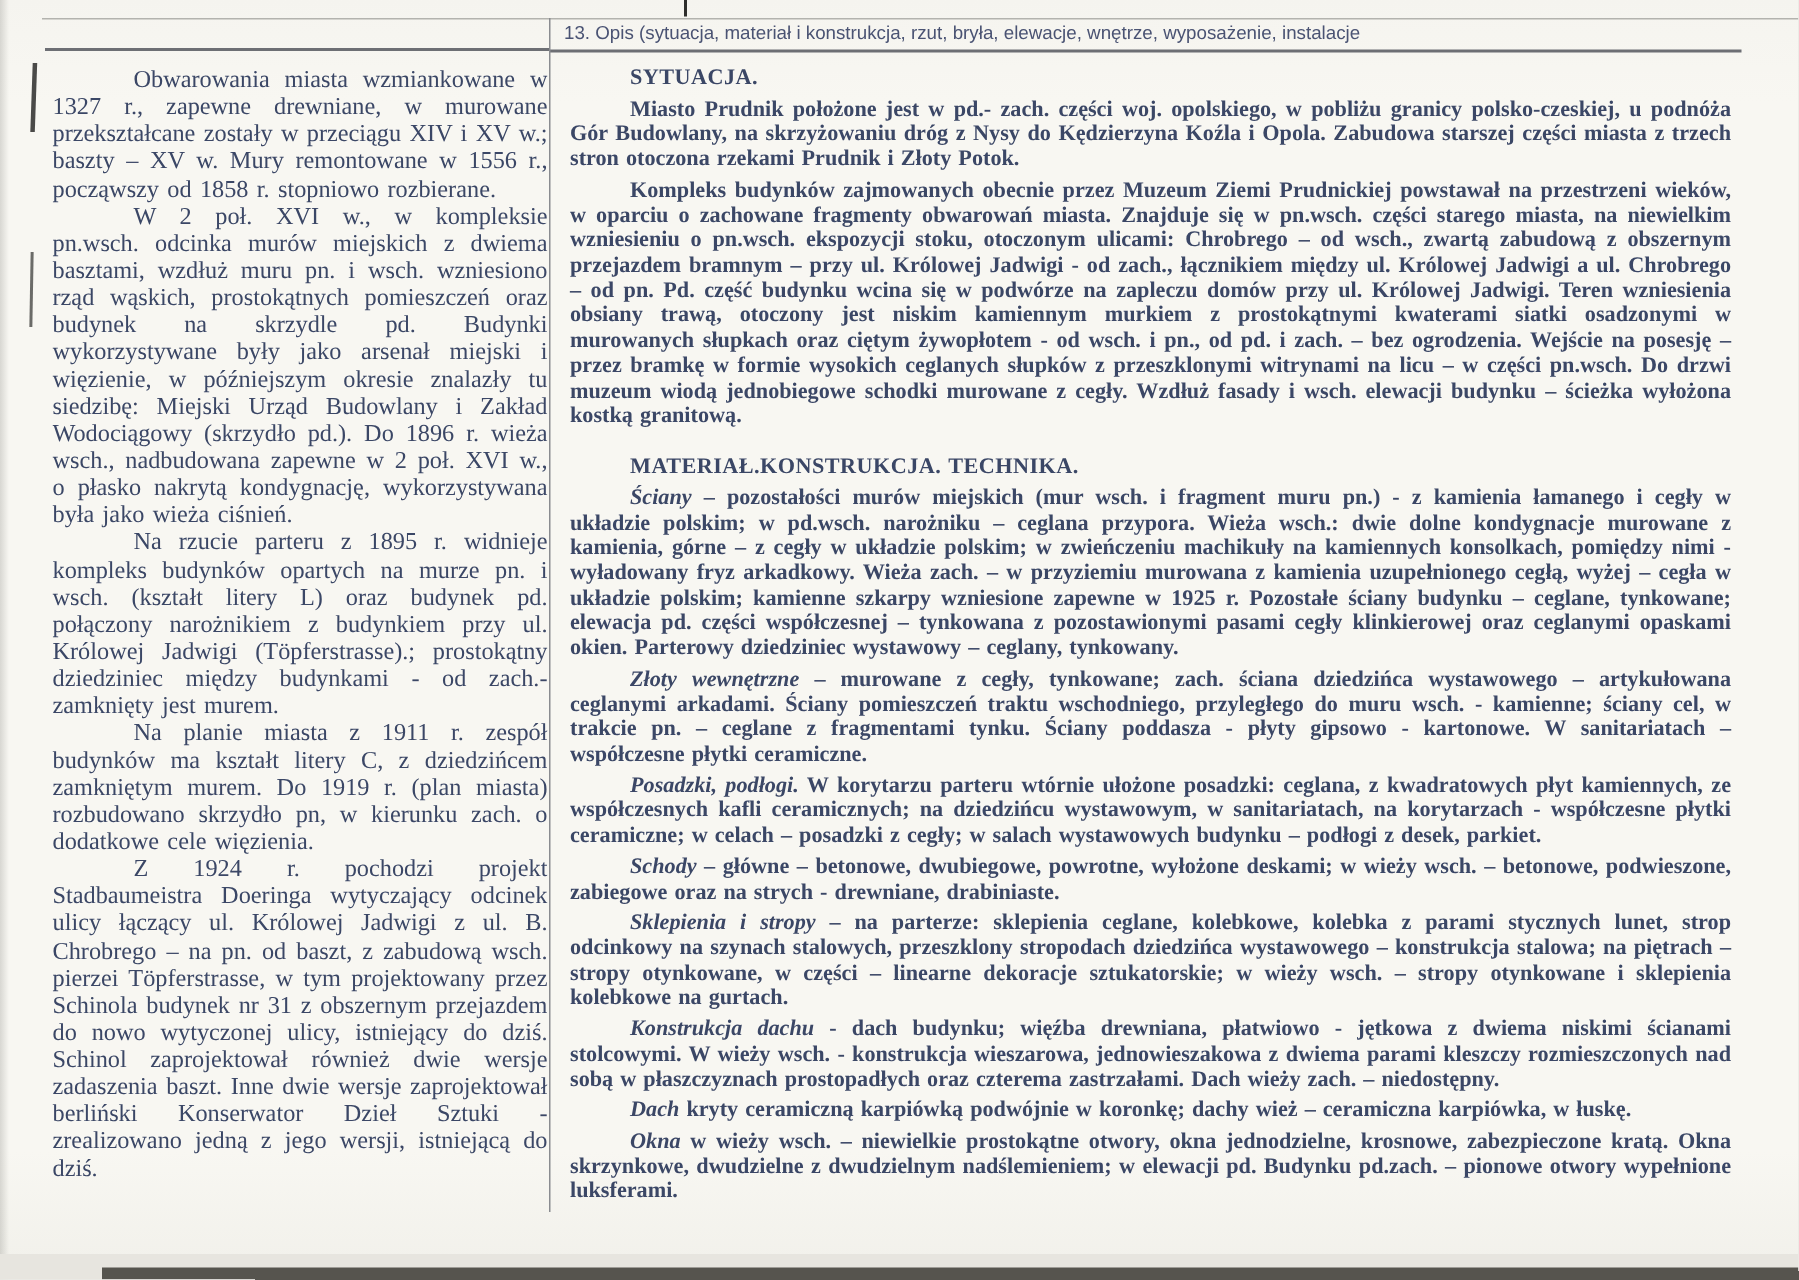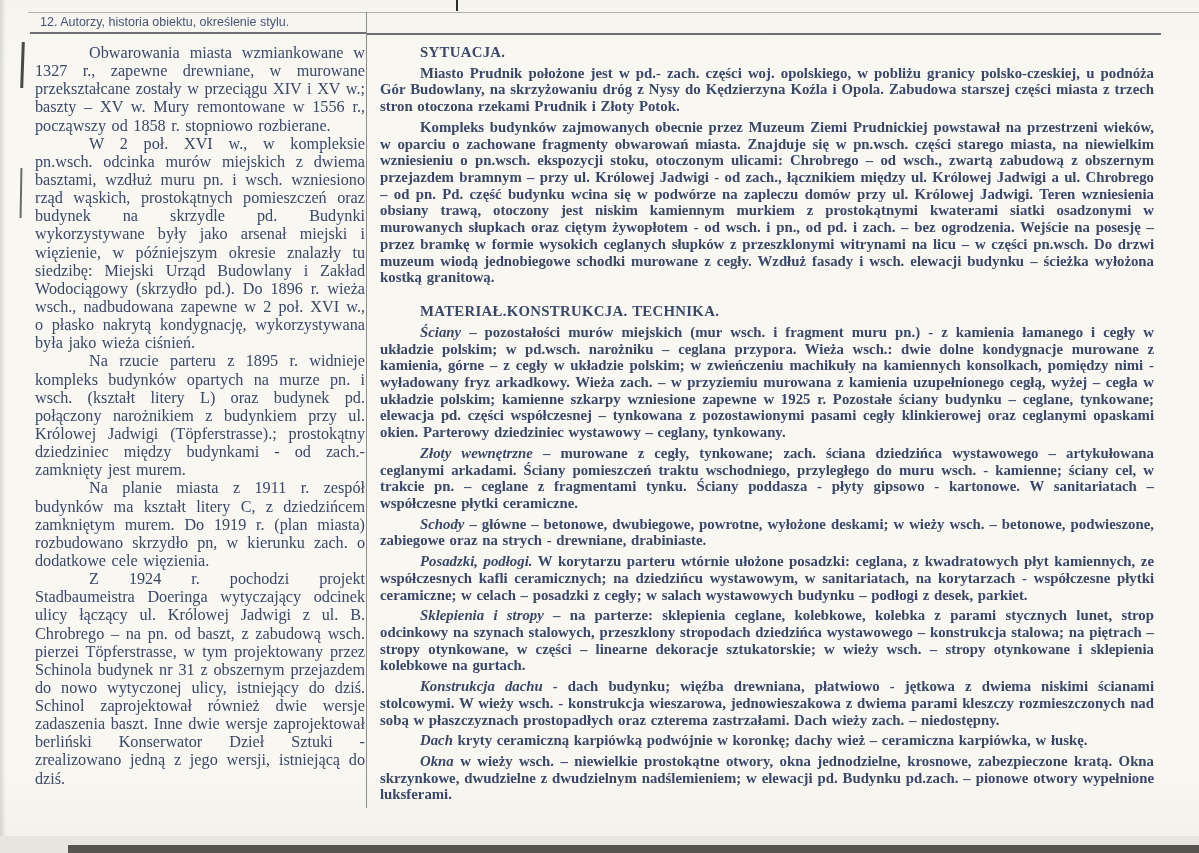--- a/index.html
+++ b/index.html
@@ -47,22 +47,22 @@
   .scan-mark-2 { position:absolute; left:20px; top:168px; width:2px;   height:50px; background:#6b6b68; transform:rotate(1deg); }
   .scan-edge-left { position:absolute; left:0; top:0; width:6px; height:853px; background:linear-gradient(90deg, rgba(120,120,115,0.25), rgba(120,120,115,0)); }
 </style>
 </head>
 <body>
 
 <div class="page">
 
   <div class="top-rule"></div>
 
-  <div class="hdr hdr-left">
-    <span>12. Autorzy, historia obiektu, określenie stylu.</span>
+  <div class="hdr hdr-right">
+    <span>13. Opis (sytuacja, materiał i konstrukcja, rzut, bryła, elewacje, wnętrze, wyposażenie, instalacje</span>
   </div>
   <div class="hdr-underline-left"></div>
   <div class="hdr-underline-right"></div>
   <div class="col-divider"></div>
 
   <div class="col-left">
     <p>Obwarowania miasta wzmiankowane w 1327 r., zapewne drewniane, w murowane przekształcane zostały w przeciągu XIV i XV w.; baszty – XV w. Mury remontowane w 1556 r., począwszy od 1858 r. stopniowo rozbierane.</p>
     <p>W 2 poł. XVI w., w kompleksie pn.wsch. odcinka murów miejskich z dwiema basztami, wzdłuż muru pn. i wsch. wzniesiono rząd wąskich, prostokątnych pomieszczeń oraz budynek na skrzydle pd. Budynki wykorzystywane były jako arsenał miejski i więzienie, w późniejszym okresie znalazły tu siedzibę: Miejski Urząd Budowlany i Zakład Wodociągowy (skrzydło pd.). Do 1896 r. wieża wsch., nadbudowana zapewne w 2 poł. XVI w., o płasko nakrytą kondygnację, wykorzystywana była jako wieża ciśnień.</p>
     <p>Na rzucie parteru z 1895 r. widnieje kompleks budynków opartych na murze pn. i wsch. (kształt litery L) oraz budynek pd. połączony narożnikiem z budynkiem przy ul. Królowej Jadwigi (Töpferstrasse).; prostokątny dziedziniec między budynkami - od zach.- zamknięty jest murem.</p>
     <p>Na planie miasta z 1911 r. zespół budynków ma kształt litery C, z dziedzińcem zamkniętym murem. Do 1919 r. (plan miasta) rozbudowano skrzydło pn, w kierunku zach. o dodatkowe cele więzienia.</p>
@@ -70,22 +70,22 @@
   </div>
 
   <div class="col-right">
     <p class="sec-heading">SYTUACJA.</p>
     <p>Miasto Prudnik położone jest w pd.- zach. części woj. opolskiego, w pobliżu granicy polsko-czeskiej, u podnóża Gór Budowlany, na skrzyżowaniu dróg z Nysy do Kędzierzyna Koźla i Opola.  Zabudowa starszej części miasta z trzech stron otoczona rzekami Prudnik i Złoty Potok.</p>
     <p>Kompleks budynków zajmowanych obecnie przez  Muzeum Ziemi Prudnickiej powstawał na przestrzeni wieków, w oparciu o zachowane fragmenty obwarowań miasta.  Znajduje się  w pn.wsch. części starego miasta, na niewielkim wzniesieniu o pn.wsch. ekspozycji stoku, otoczonym ulicami:  Chrobrego – od wsch.,  zwartą zabudową z obszernym przejazdem bramnym – przy ul. Królowej Jadwigi - od zach., łącznikiem między ul. Królowej Jadwigi a ul. Chrobrego – od pn.   Pd. część  budynku wcina się w podwórze na zapleczu domów przy ul. Królowej Jadwigi. Teren wzniesienia  obsiany trawą, otoczony jest niskim kamiennym murkiem z prostokątnymi kwaterami siatki osadzonymi w murowanych słupkach oraz ciętym żywopłotem -  od wsch. i pn., od pd. i zach. – bez ogrodzenia. Wejście na posesję – przez bramkę w formie wysokich ceglanych słupków z przeszklonymi witrynami na licu – w części pn.wsch. Do drzwi muzeum wiodą jednobiegowe schodki murowane z cegły.  Wzdłuż fasady i wsch. elewacji budynku – ścieżka wyłożona kostką granitową.</p>
 
     <p class="sec-heading gap-above">MATERIAŁ.KONSTRUKCJA. TECHNIKA.</p>
     <p><i class="lead">Ściany</i><span> –  pozostałości murów miejskich (mur wsch. i fragment muru pn.) -  z kamienia łamanego  i cegły w układzie polskim; w pd.wsch. narożniku  – ceglana przypora. Wieża wsch.: dwie dolne kondygnacje murowane z kamienia, górne – z cegły w układzie polskim; w zwieńczeniu machikuły na kamiennych konsolkach, pomiędzy nimi - wyładowany fryz arkadkowy. Wieża zach. – w przyziemiu murowana z kamienia uzupełnionego cegłą, wyżej – cegła w układzie polskim; kamienne szkarpy wzniesione zapewne w  1925 r. Pozostałe ściany budynku – ceglane, tynkowane; elewacja pd. części współczesnej – tynkowana z pozostawionymi pasami cegły klinkierowej oraz ceglanymi opaskami okien.  Parterowy dziedziniec wystawowy – ceglany, tynkowany.</span></p>
     <p><i class="lead">Złoty wewnętrzne</i><span> – murowane z cegły, tynkowane; zach. ściana dziedzińca wystawowego – artykułowana ceglanymi arkadami. Ściany pomieszczeń traktu wschodniego, przyległego do muru wsch. -  kamienne; ściany cel, w trakcie pn. – ceglane z fragmentami tynku. Ściany poddasza - płyty gipsowo - kartonowe. W sanitariatach – współczesne płytki ceramiczne.</span></p>
+    <p><i class="lead">Posadzki, podłogi.</i><span> W korytarzu parteru wtórnie ułożone posadzki: ceglana, z kwadratowych płyt kamiennych, ze współczesnych kafli ceramicznych; na dziedzińcu wystawowym, w sanitariatach, na korytarzach -  współczesne płytki ceramiczne; w celach – posadzki z cegły; w salach wystawowych budynku – podłogi z desek, parkiet.</span></p>
     <p><i class="lead">Schody</i><span> –  główne – betonowe, dwubiegowe, powrotne, wyłożone deskami; w wieży wsch. – betonowe, podwieszone, zabiegowe oraz na strych -  drewniane, drabiniaste.</span></p>
-    <p><i class="lead">Posadzki, podłogi.</i><span> W korytarzu parteru wtórnie ułożone posadzki: ceglana, z kwadratowych płyt kamiennych, ze współczesnych kafli ceramicznych; na dziedzińcu wystawowym, w sanitariatach, na korytarzach -  współczesne płytki ceramiczne; w celach – posadzki z cegły; w salach wystawowych budynku – podłogi z desek, parkiet.</span></p>
     <p><i class="lead">Sklepienia i stropy</i><span> – na parterze: sklepienia ceglane, kolebkowe, kolebka z parami stycznych lunet, strop odcinkowy na szynach stalowych, przeszklony stropodach  dziedzińca wystawowego – konstrukcja stalowa;  na piętrach – stropy otynkowane, w części – linearne dekoracje sztukatorskie;  w wieży wsch. – stropy otynkowane i sklepienia kolebkowe na gurtach.</span></p>
     <p><i class="lead">Konstrukcja dachu</i><span> -  dach budynku; więźba drewniana, płatwiowo - jętkowa z dwiema niskimi ścianami stolcowymi. W wieży wsch. -  konstrukcja wieszarowa, jednowieszakowa z dwiema parami kleszczy rozmieszczonych nad sobą w płaszczyznach prostopadłych oraz czterema zastrzałami.  Dach wieży zach. – niedostępny.</span></p>
     <p><i class="lead">Dach</i><span> kryty ceramiczną karpiówką podwójnie w koronkę; dachy wież – ceramiczna karpiówka, w łuskę.</span></p>
     <p><i class="lead">Okna</i><span>  w wieży wsch. – niewielkie prostokątne otwory, okna jednodzielne, krosnowe, zabezpieczone kratą. Okna skrzynkowe, dwudzielne z dwudzielnym nadślemieniem; w elewacji pd. Budynku pd.zach. – pionowe otwory wypełnione luksferami.</span></p>
   </div>
 
   <div class="scan-edge-left"></div>
   <div class="scan-band"></div>
   <div class="scan-bar"></div>
   <div class="scan-tick-top"></div>

